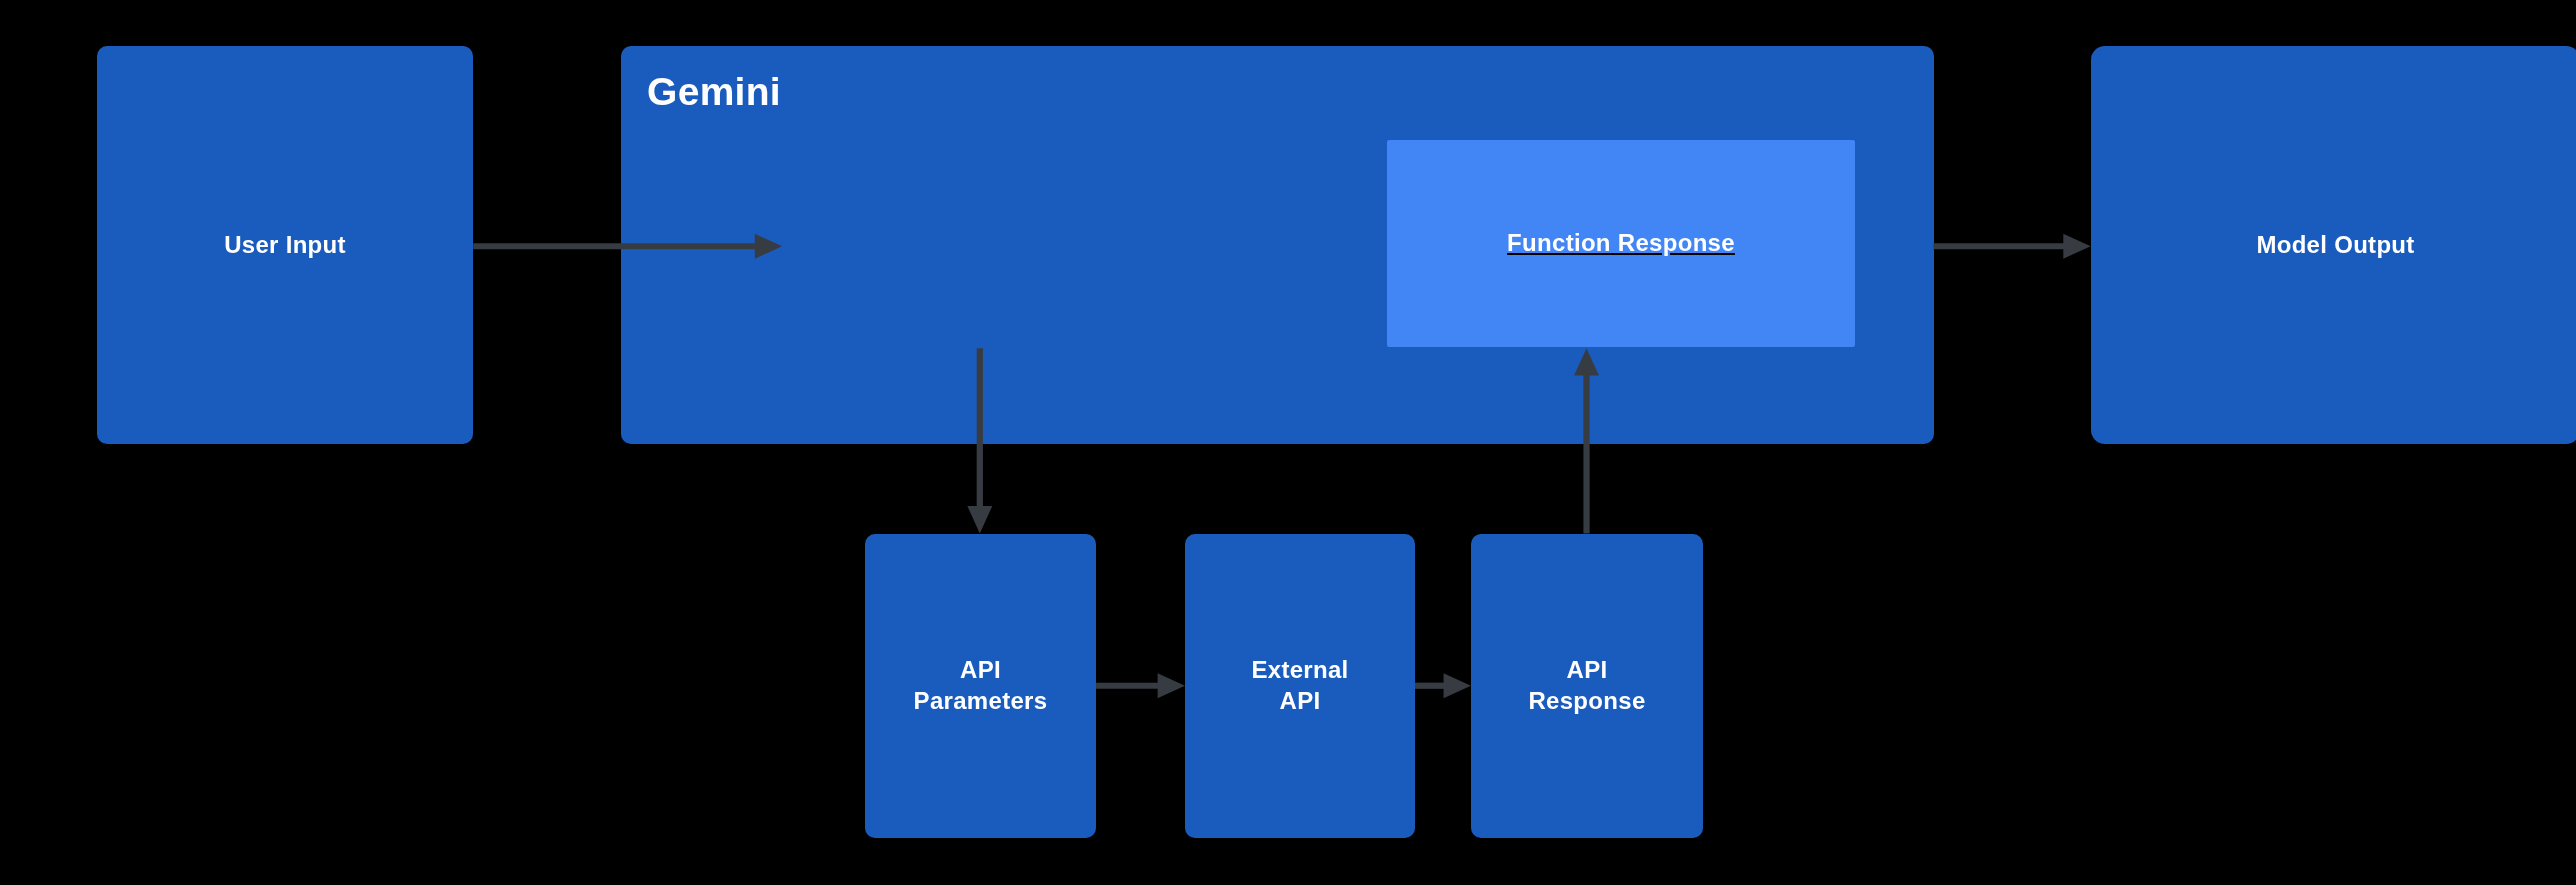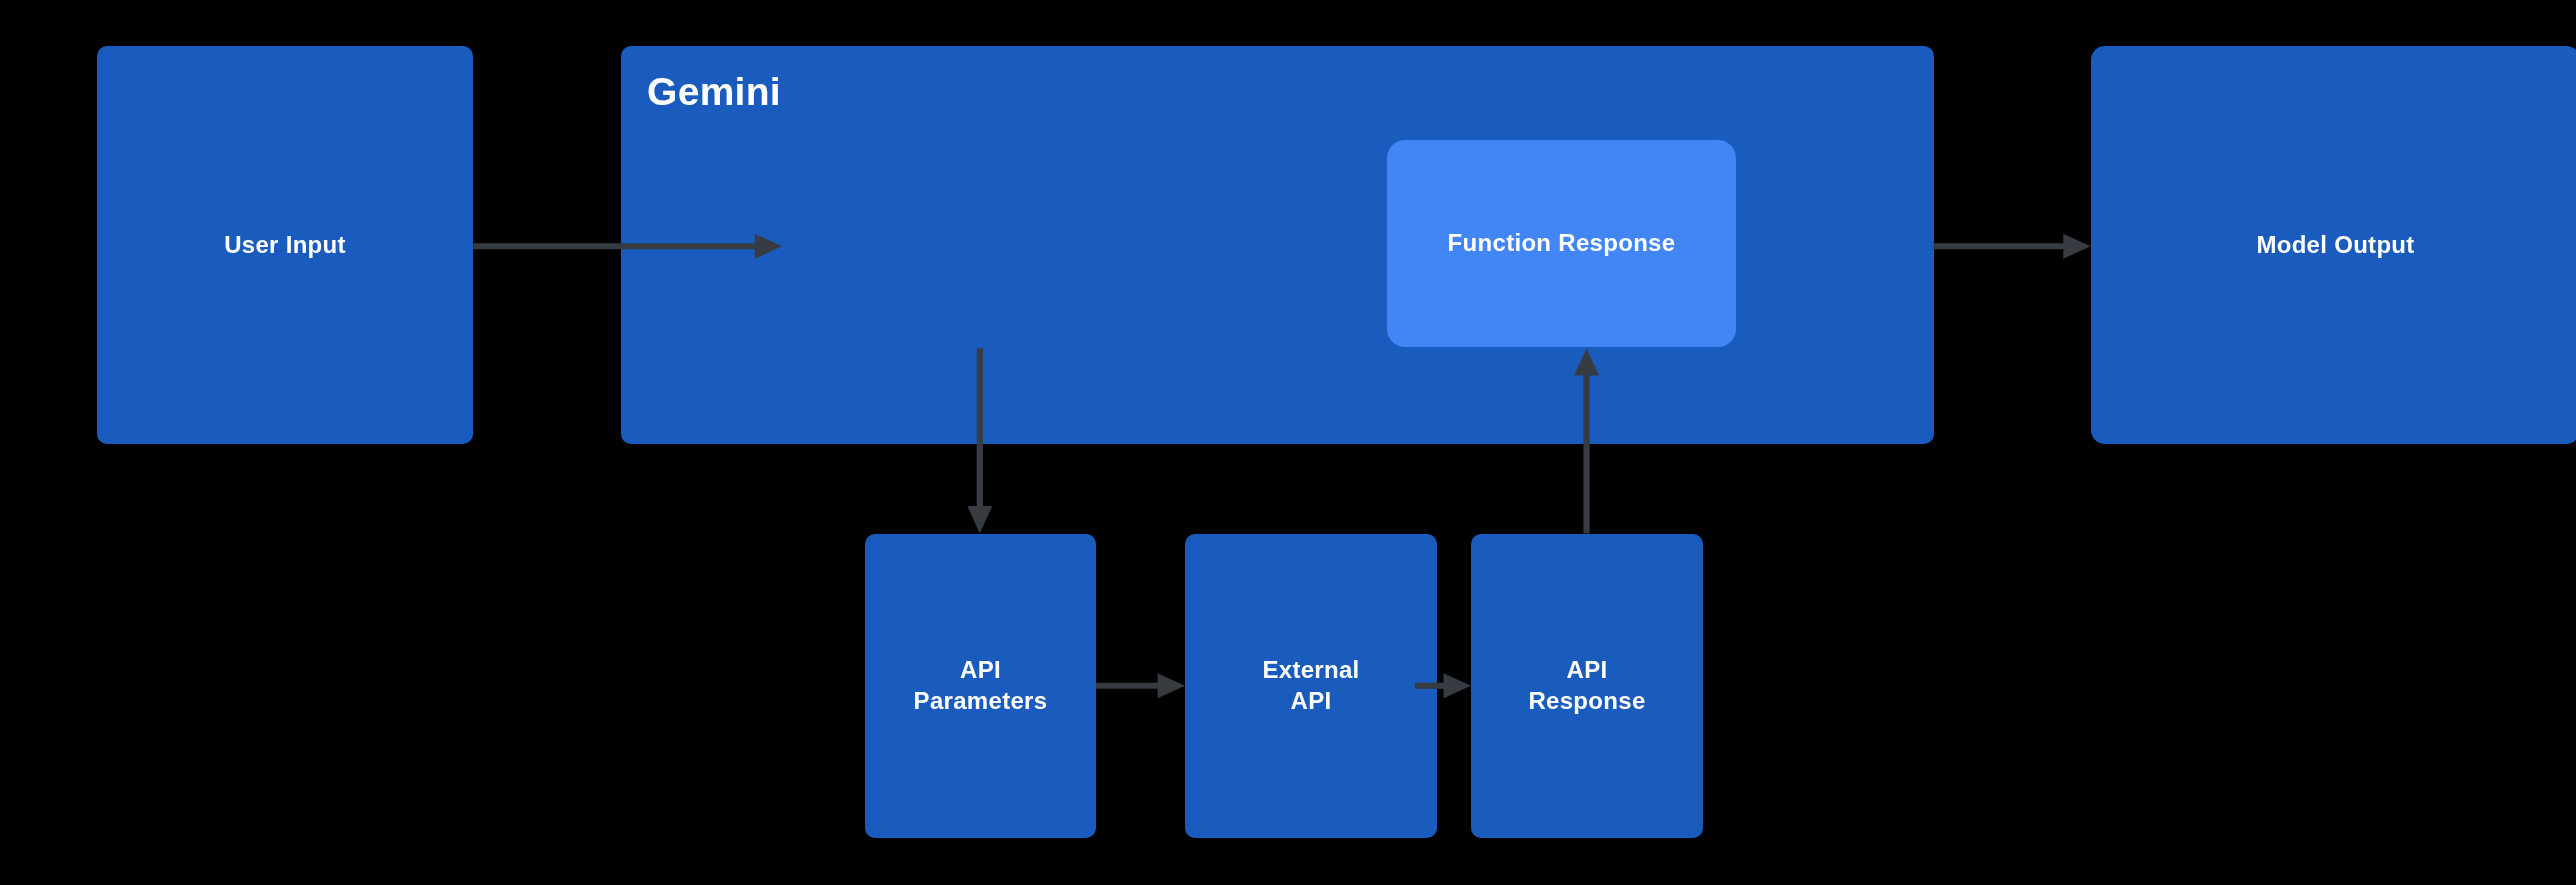--- a/index.html
+++ b/index.html
@@ -44,23 +44,23 @@
     color: var(--txt, #ffffff);
     font-weight: 700;
     font-size: 39px;
     letter-spacing: 0.3px;
   }
   
   #node-gemini            { left: 573px;  top: 46px;  width: 1313px; height: 398px; }
   #node-user-input        { left: 49px;   top: 46px;  width: 376px;  height: 398px; }
   #node-model-output      { left: 2043px; top: 46px;  width: 489px;  height: 398px; border-radius: 14px; }
   #node-function-call     { left: 734px; top: 140px; width: 396px;  height: 207px; border-radius: 8.7px; }
-  #node-function-response { left: 1339px; top: 140px; width: 349px;  height: 207px; border-radius: 18px; }
+  #node-function-response { left: 1339px; top: 140px; width: 468px;  height: 207px; border-radius: 2px; text-decoration: underline; }
   #node-api-parameters    { left: 817px; top: 534px; width: 231px;  height: 304px; }
-  #node-external-api      { left: 1137px; top: 534px; width: 252px;  height: 304px; }
+  #node-external-api      { left: 1137px; top: 534px; width: 230px;  height: 304px; }
   #node-api-response      { left: 1423px; top: 534px; width: 232px;  height: 304px; }
   #arrow-layer {
     position: absolute;
     left: 0; top: 0;
     width: 2576px;
     height: 886px;
     pointer-events: none;
     z-index: 10;
   }
 </style>

